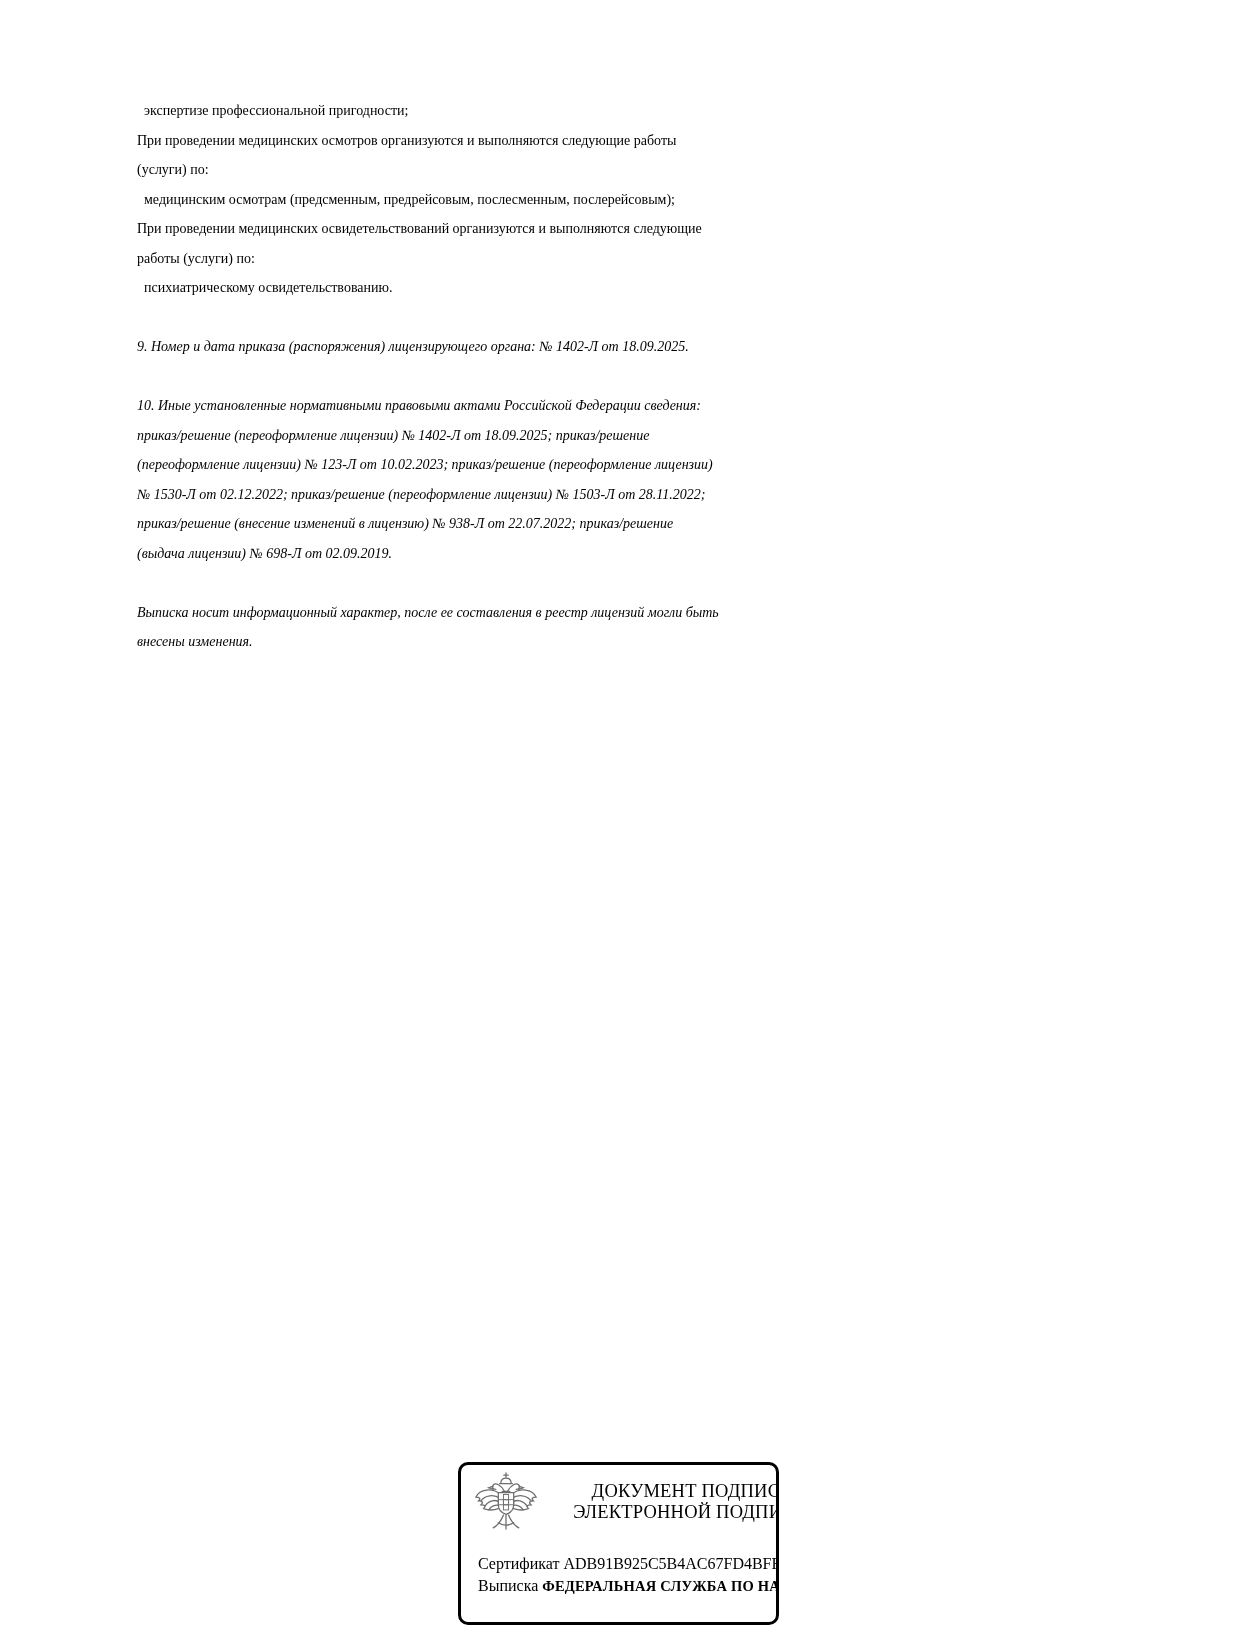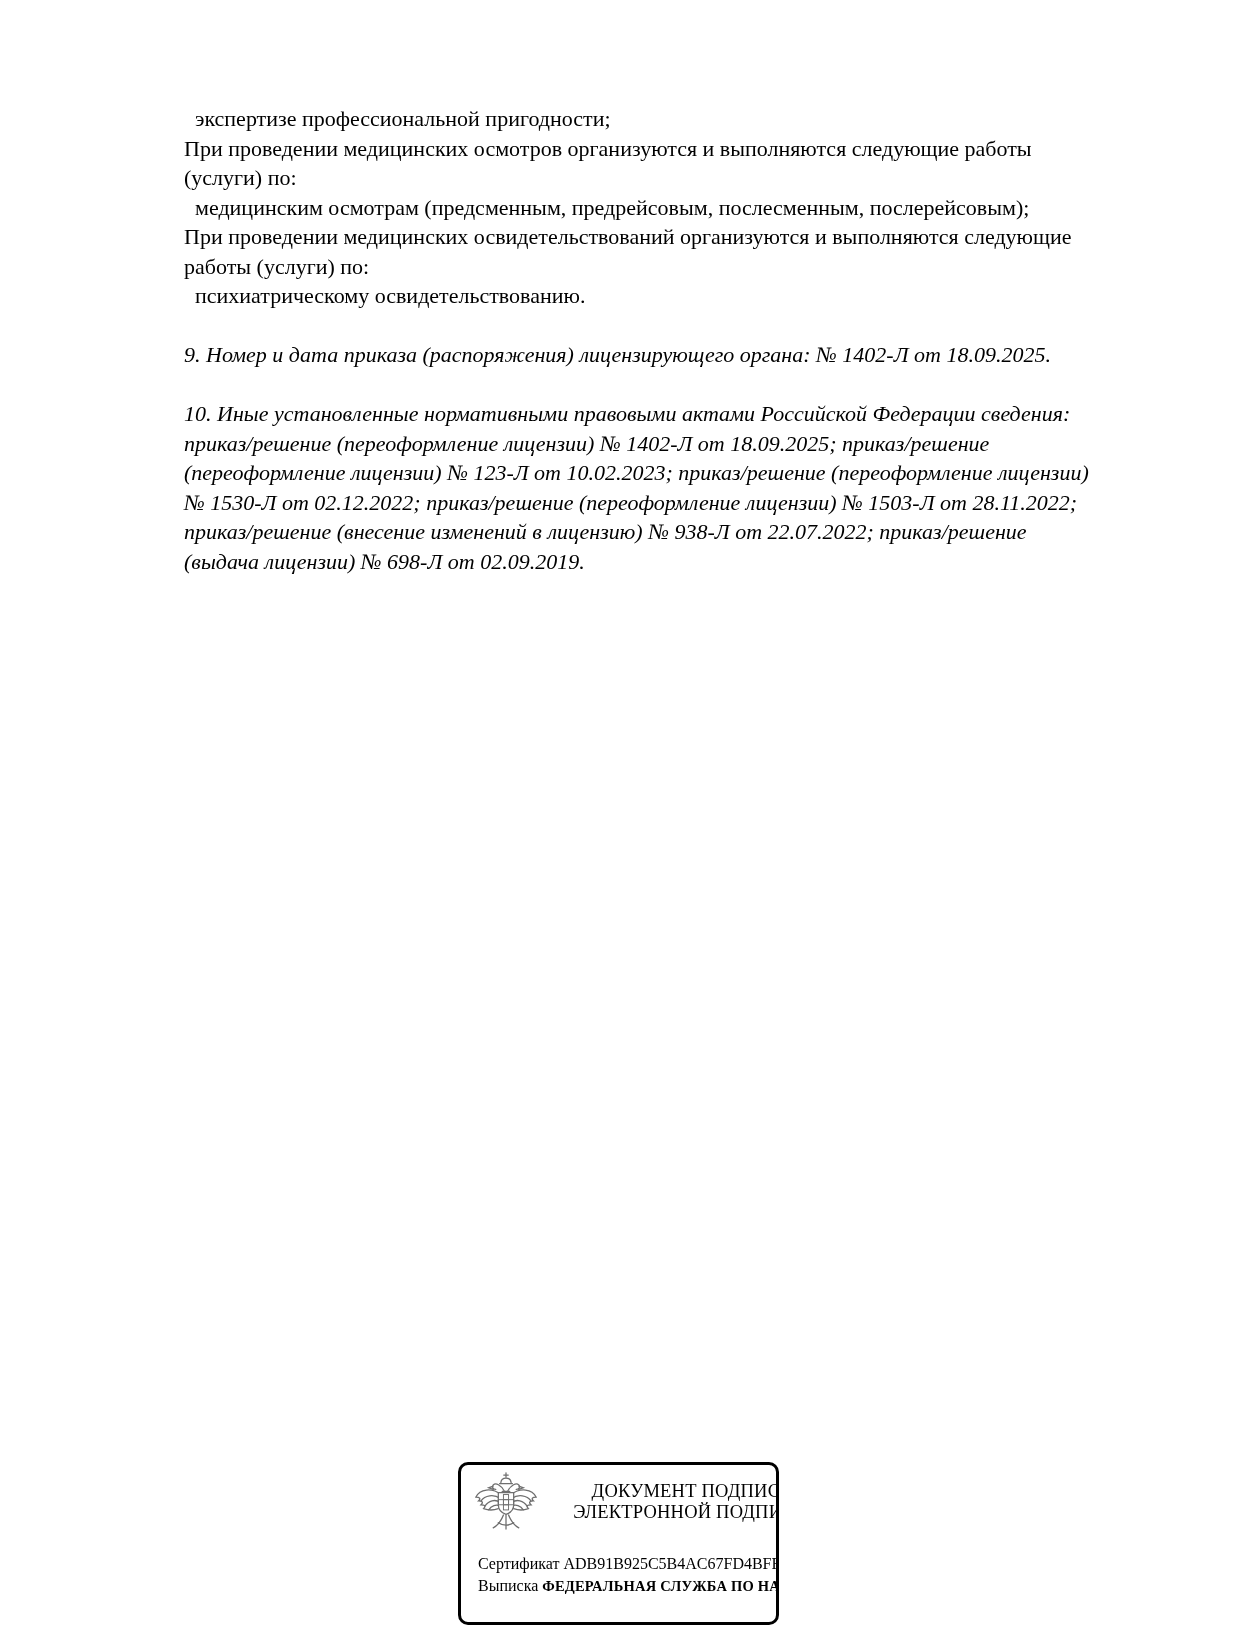--- a/index.html
+++ b/index.html
@@ -8,24 +8,23 @@
     width: 1240px;
     height: 1650px;
     background: #ffffff;
     color: #000000;
     font-family: "Liberation Serif", "DejaVu Serif", serif;
     overflow: hidden;
   }
   .doc {
     position: absolute;
     left: 137px;
-    top: 104px;
-    font-size: 22px;
+    top: 96px;
+    font-size: 14px;
     line-height: 29.5px;
-    margin-left: 47px;
   }
   .para { white-space: pre; }
   .para + .para { margin-top: 29.5px; font-style: italic; }
 
   .stamp {
     position: absolute;
     left: 458px;
     top: 1462px;
     width: 321px;
     height: 163px;
@@ -76,20 +75,22 @@
 При проведении медицинских освидетельствований организуются и выполняются следующие
 работы (услуги) по:
   психиатрическому освидетельствованию.</div>
     <div class="para">9. Номер и дата приказа (распоряжения) лицензирующего органа: № 1402-Л от 18.09.2025.</div>
     <div class="para">10. Иные установленные нормативными правовыми актами Российской Федерации сведения:
 приказ/решение (переоформление лицензии) № 1402-Л от 18.09.2025; приказ/решение
 (переоформление лицензии) № 123-Л от 10.02.2023; приказ/решение (переоформление лицензии)
 № 1530-Л от 02.12.2022; приказ/решение (переоформление лицензии) № 1503-Л от 28.11.2022;
 приказ/решение (внесение изменений в лицензию) № 938-Л от 22.07.2022; приказ/решение
 (выдача лицензии) № 698-Л от 02.09.2019.</div>
+    <div class="para">Выписка носит информационный характер, после ее составления в реестр лицензий могли быть
+внесены изменения.</div>
   </div>
 
   <div class="stamp">
 
     <svg class="emblem" viewBox="0 0 100 100" aria-hidden="true">
       <g stroke="#6f6f6f" fill="none" stroke-width="2" stroke-linecap="round">
         <path d="M50 2 v7 M46.5 5.5 h7"></path>
         <path d="M42 17 C43 8 57 8 58 17 M40 19 h20"></path>
         <path d="M47 30 C42 21 34 17 30 21 C27 24 30 28 34 28 M30 23 l-7 2.5 7 2.5"></path>
         <path d="M53 30 C58 21 66 17 70 21 C73 24 70 28 66 28 M70 23 l7 2.5 -7 2.5"></path>

